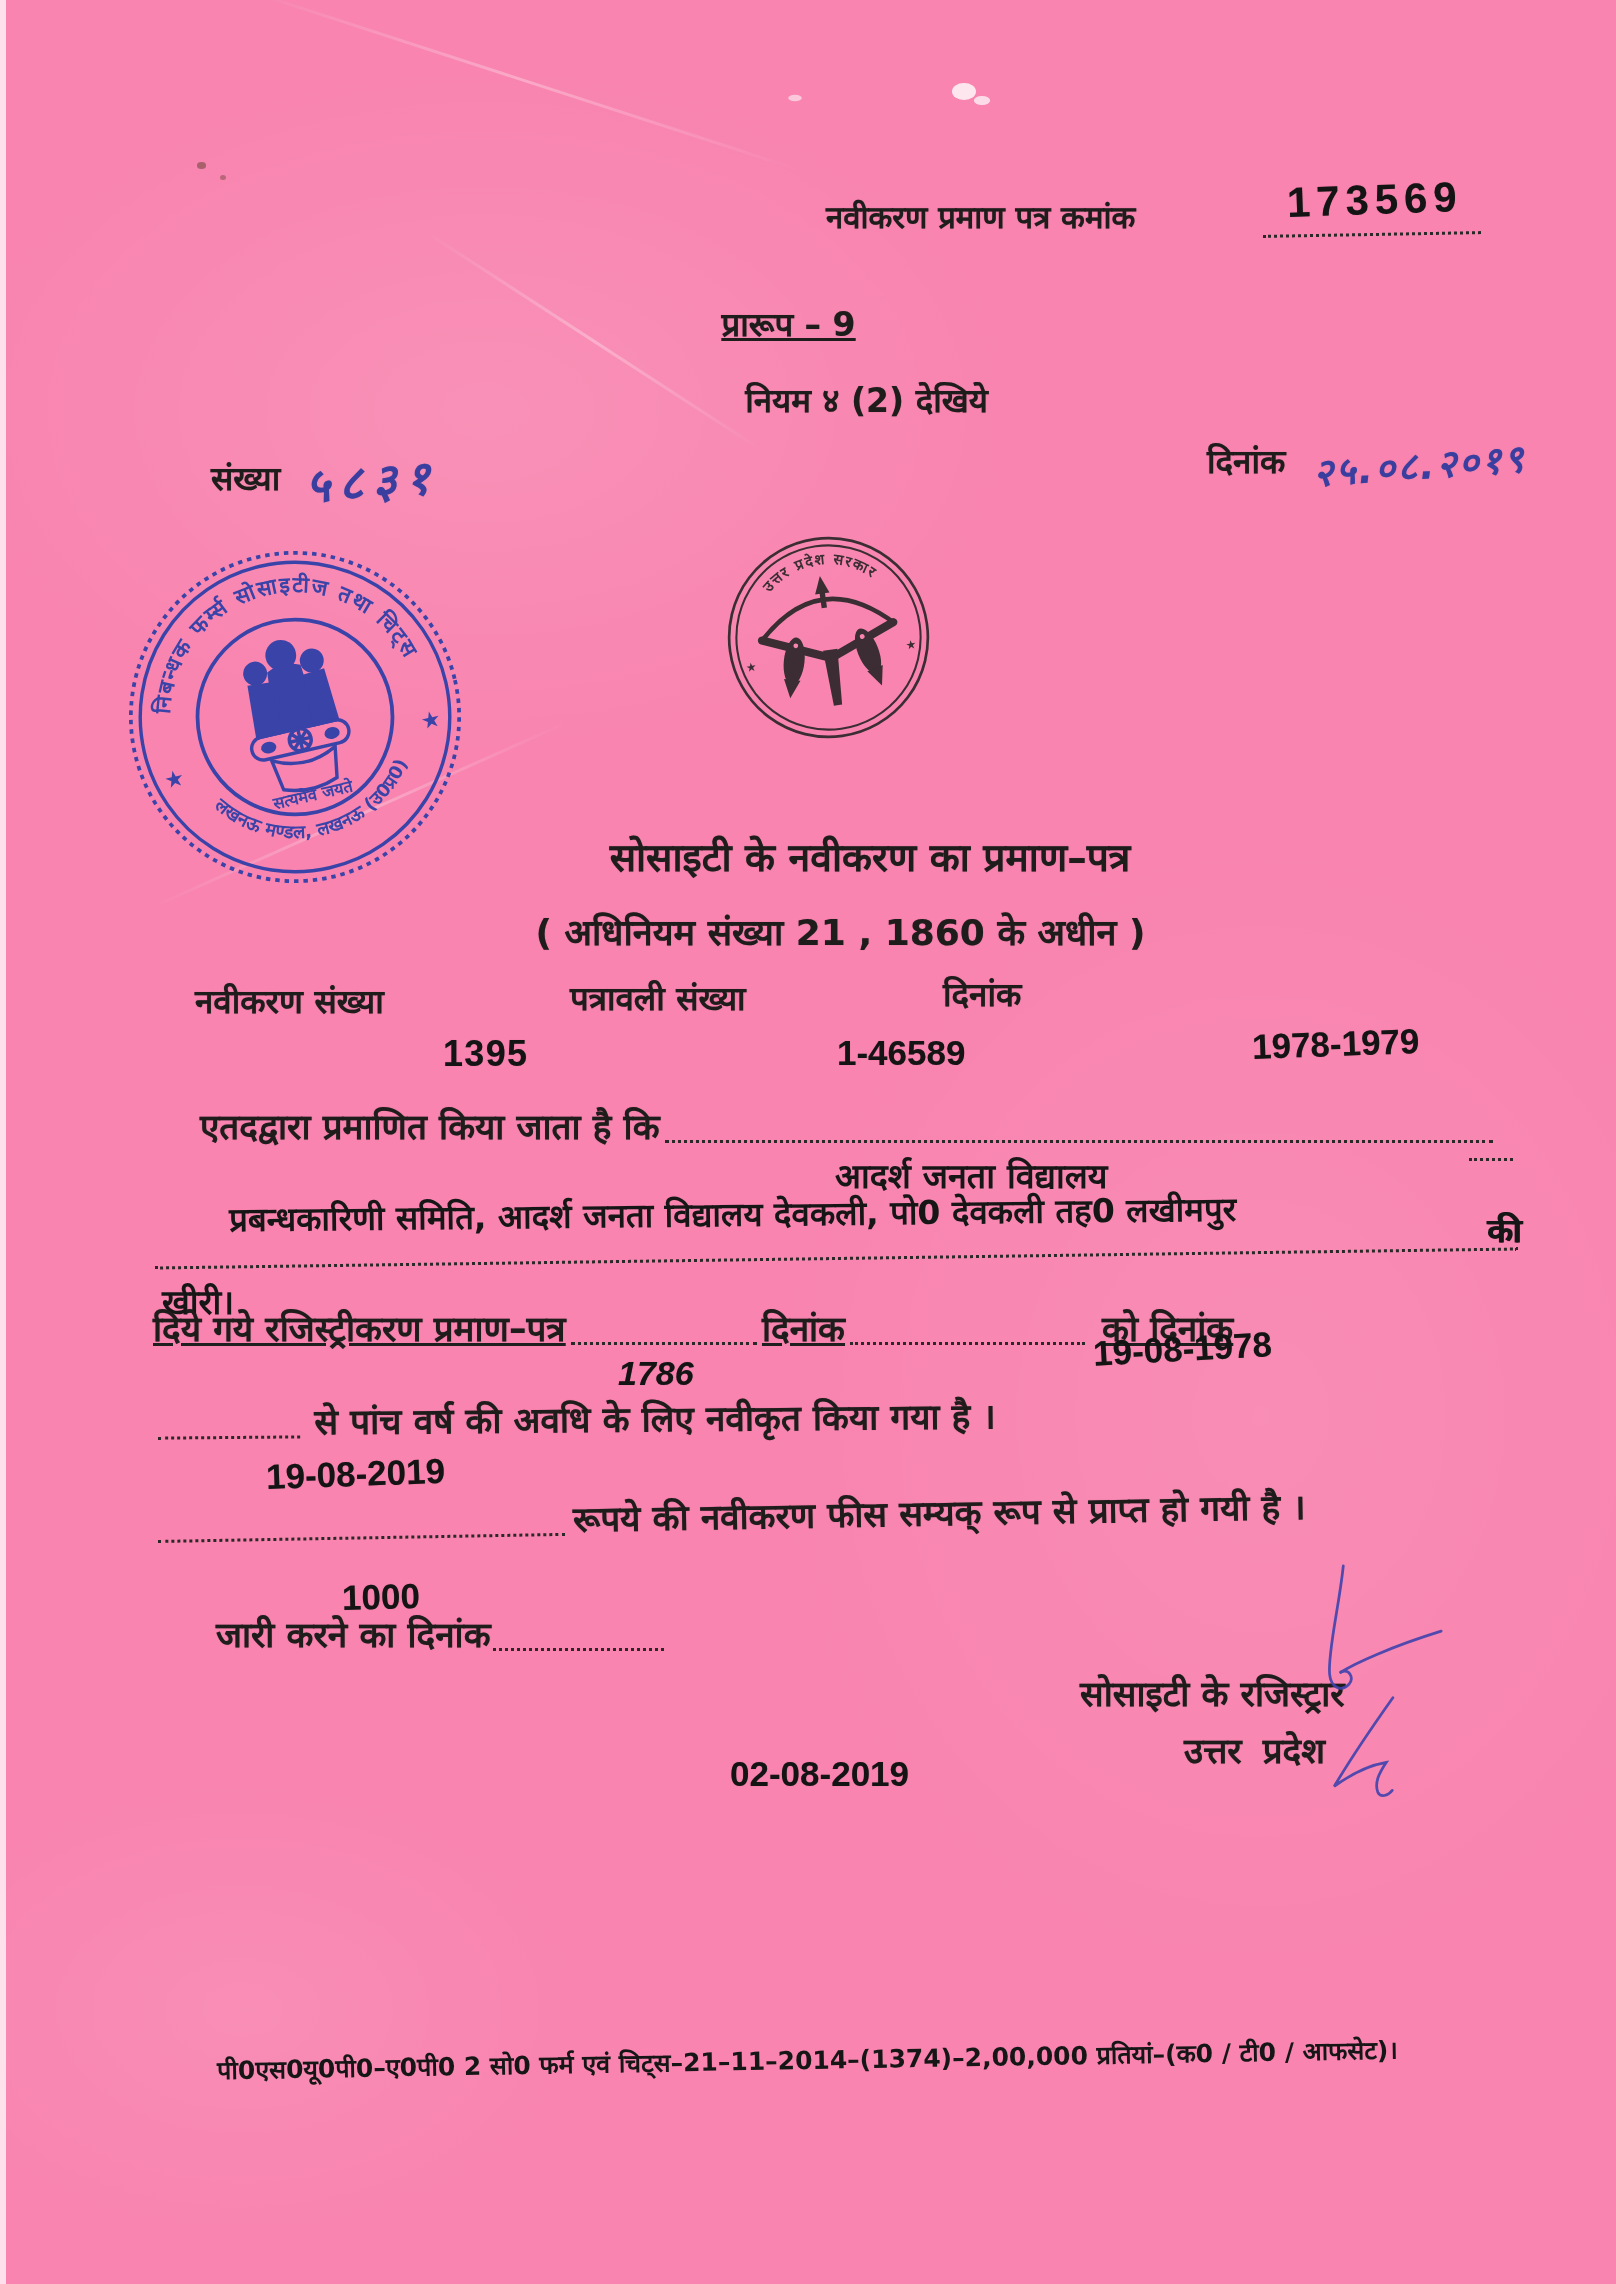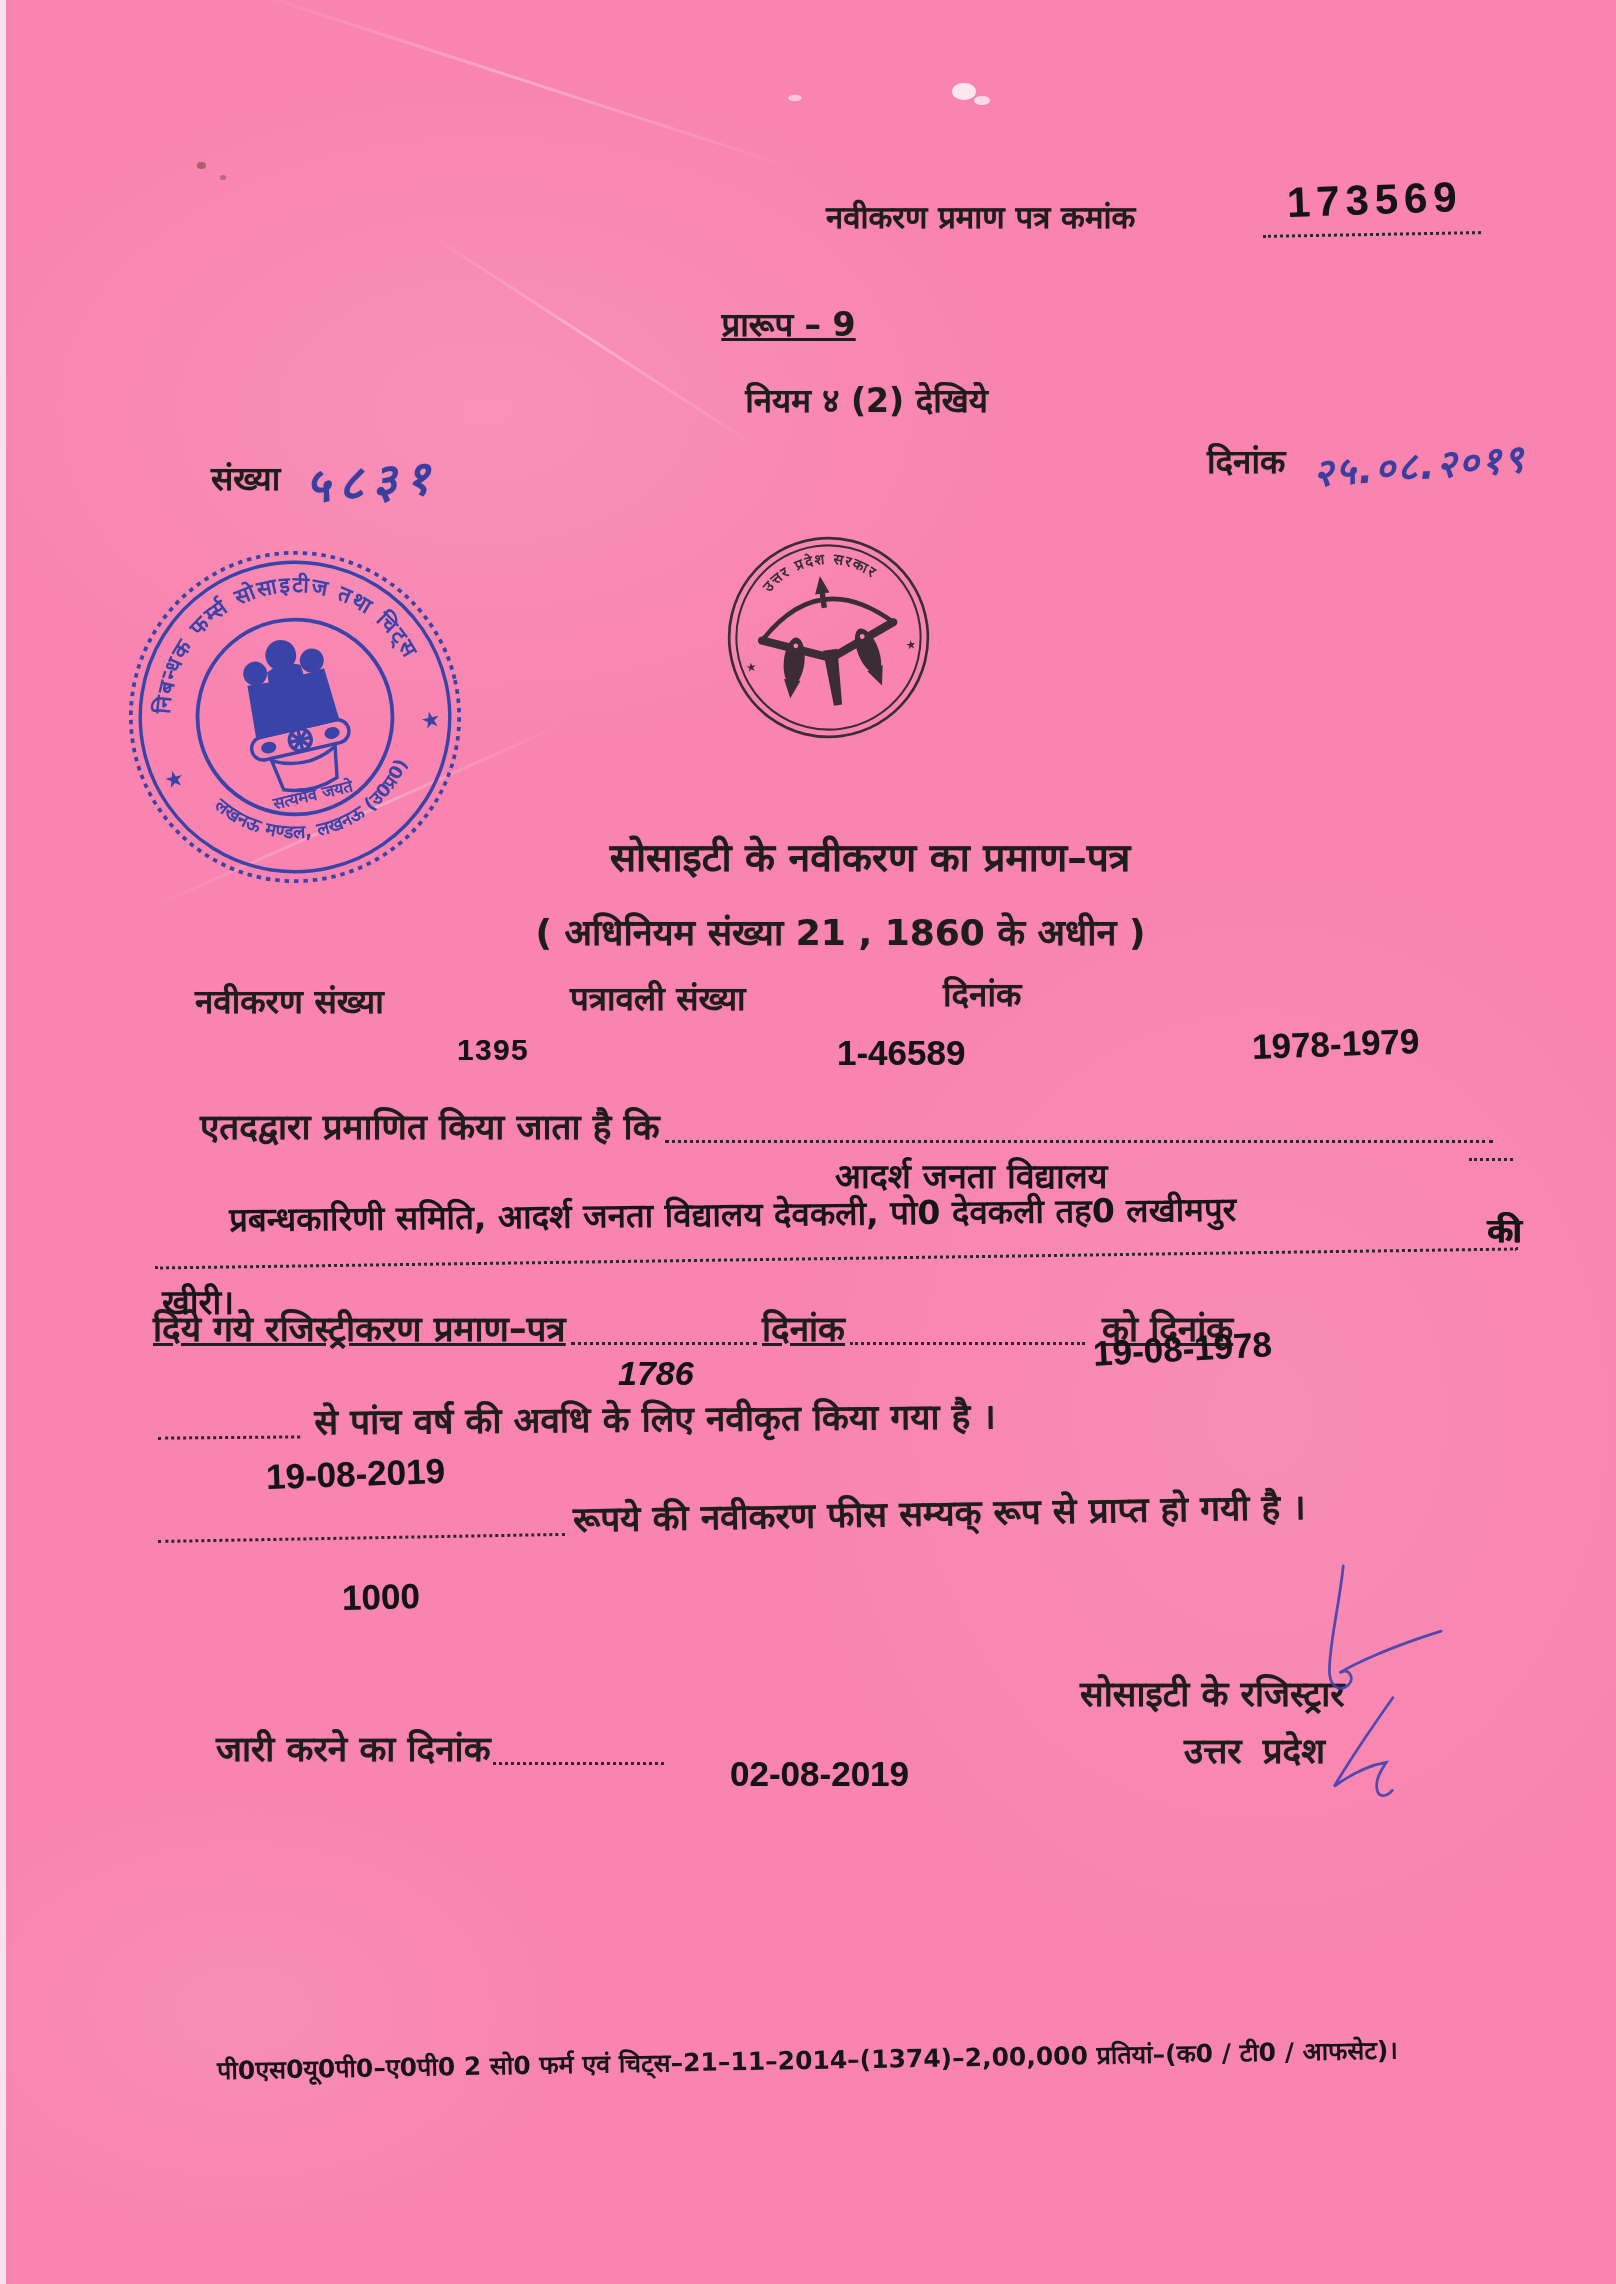--- a/index.html
+++ b/index.html
@@ -138,21 +138,21 @@
       </g>
     </svg>
   </div>
 
   <div class="abs printed" style="left:124px;top:829px;width:1492px;text-align:center;font-size:39px;">सोसाइटी के नवीकरण का प्रमाण–पत्र</div>
   <div class="abs printed" style="left:65px;top:907px;width:1551px;text-align:center;font-size:36px;">( अधिनियम संख्या 21 , 1860 के अधीन )</div>
 
   <div class="abs printed" style="left:195px;top:978px;font-size:33px;">नवीकरण संख्या</div>
   <div class="abs printed" style="left:570px;top:975px;font-size:33px;">पत्रावली संख्या</div>
   <div class="abs printed" style="left:943px;top:971px;font-size:33px;">दिनांक</div>
-  <div class="abs typed" style="left:457px;top:1033px;font-size:30px;letter-spacing:1.3px;">1395</div>
+  <div class="abs typed" style="left:443px;top:1033px;font-size:36px;letter-spacing:1.3px;">1395</div>
   <div class="abs typed" style="left:837px;top:1033px;font-size:35px;">1-46589</div>
   <div class="abs typed" style="left:1252px;top:1024px;font-size:35px;transform:rotate(-2deg);">1978-1979</div>
 
   <div class="abs row" style="left:200px;top:1102px;width:1298px;">
     <span class="printed" style="font-size:35px;">एतदद्वारा प्रमाणित किया जाता है कि</span>
     <div class="dots" style="flex:1;"></div>
   </div>
   <div class="abs dots" style="left:1469px;top:1158px;width:44px;"></div>
   <div class="abs typed-hi" style="left:835px;top:1152px;font-size:34px;">आदर्श जनता विद्यालय</div>
 
@@ -176,21 +176,21 @@
     <span class="printed" style="font-size:35px;margin-left:9px;">से पांच वर्ष की अवधि के लिए नवीकृत किया गया है ।</span>
   </div>
   <div class="abs typed" style="left:266px;top:1454px;font-size:35px;transform:rotate(-2deg);">19-08-2019</div>
 
   <div class="abs row" style="left:153px;top:1492px;transform:rotate(-1deg);">
     <div class="dots" style="width:407px;"></div>
     <span class="printed" style="font-size:35px;margin-left:2.6px;">रूपये की नवीकरण फीस सम्यक् रूप से प्राप्त हो गयी है ।</span>
   </div>
   <div class="abs typed" style="left:342px;top:1577px;font-size:35px;transform:rotate(-1.5deg);">1000</div>
 
-  <div class="abs row" style="left:216px;top:1724px;">
+  <div class="abs row" style="left:216px;top:1610px;">
     <span class="printed" style="font-size:35px;">जारी करने का दिनांक</span>
     <div class="dots" style="width:171px;margin-left:2.6px;"></div>
   </div>
   <div class="abs typed" style="left:730px;top:1754px;font-size:35px;">02-08-2019</div>
 
   <div class="abs printed" style="left:1080px;top:1669px;font-size:35px;">सोसाइटी के रजिस्ट्रार</div>
   <div class="abs printed" style="left:1184px;top:1726px;font-size:35px;font-family:Liberation Mono, monospace;">उत्तर प्रदेश</div>
 
   <div class="abs" style="left:1231px;top:1562px;width:235px;height:261px;">
     <svg width="235" height="261" viewBox="0 0 360 400">

